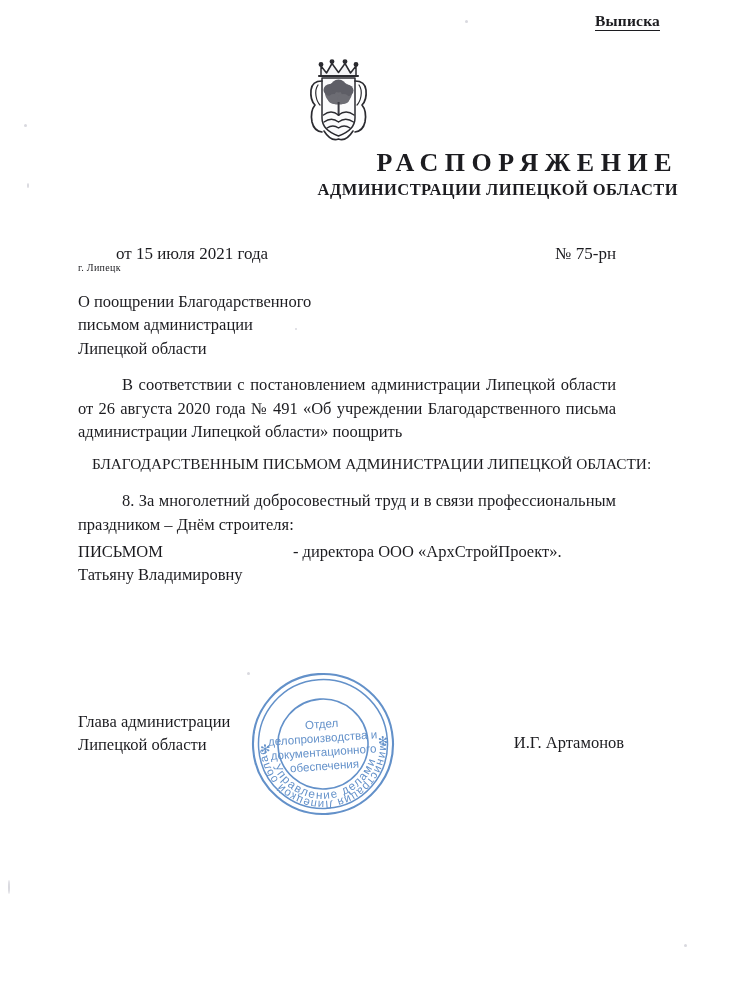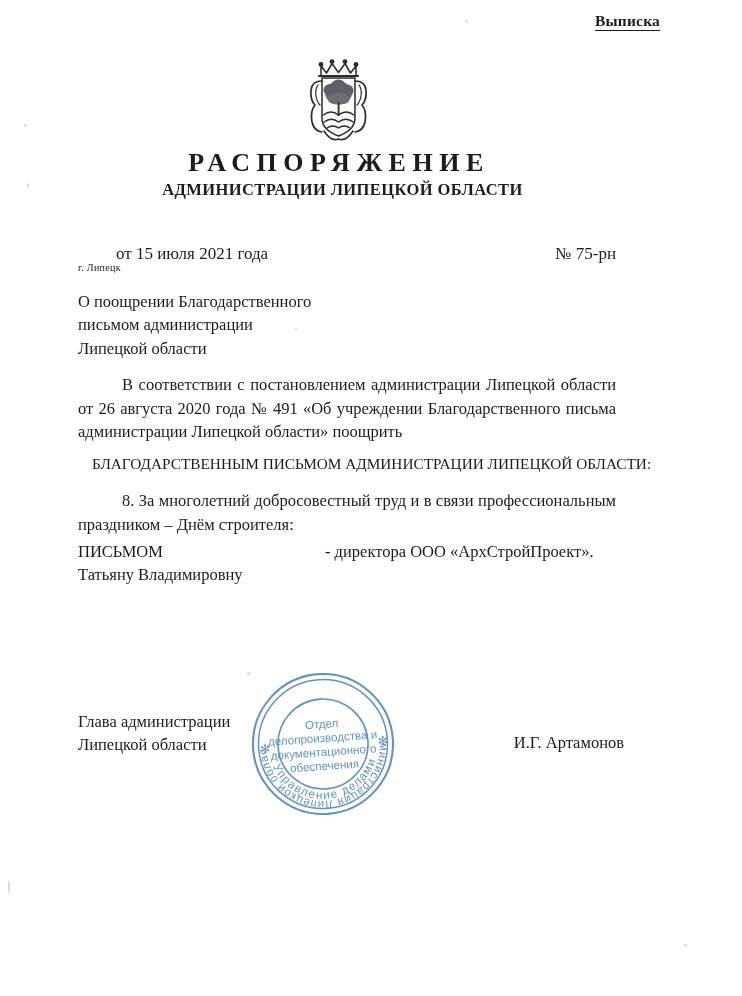--- a/index.html
+++ b/index.html
@@ -52,21 +52,21 @@
     top: 52px;
     display: flex;
     justify-content: center;
   }
 
   .title-block {
     position: absolute;
     left: 0;
     right: 0;
     top: 148px;
-    text-align: center;
+    text-align: right;
   }
   .doc-title {
     font-size: 26px;
     font-weight: bold;
     letter-spacing: 6.5px;
     line-height: 1.12;
     margin: 0;
   }
   .doc-subtitle {
     font-size: 16.5px;
@@ -159,21 +159,20 @@
     display: flex;
     align-items: flex-start;
   }
   .recipient-surname {
     width: 215px;
     flex: 0 0 215px;
     white-space: nowrap;
   }
   .recipient-position {
     white-space: nowrap;
-    margin-left: 32px;
   }
   .recipient-given {
     white-space: nowrap;
   }
 
   
   .sign-left {
     position: absolute;
     top: 710px;
     left: 78px;

